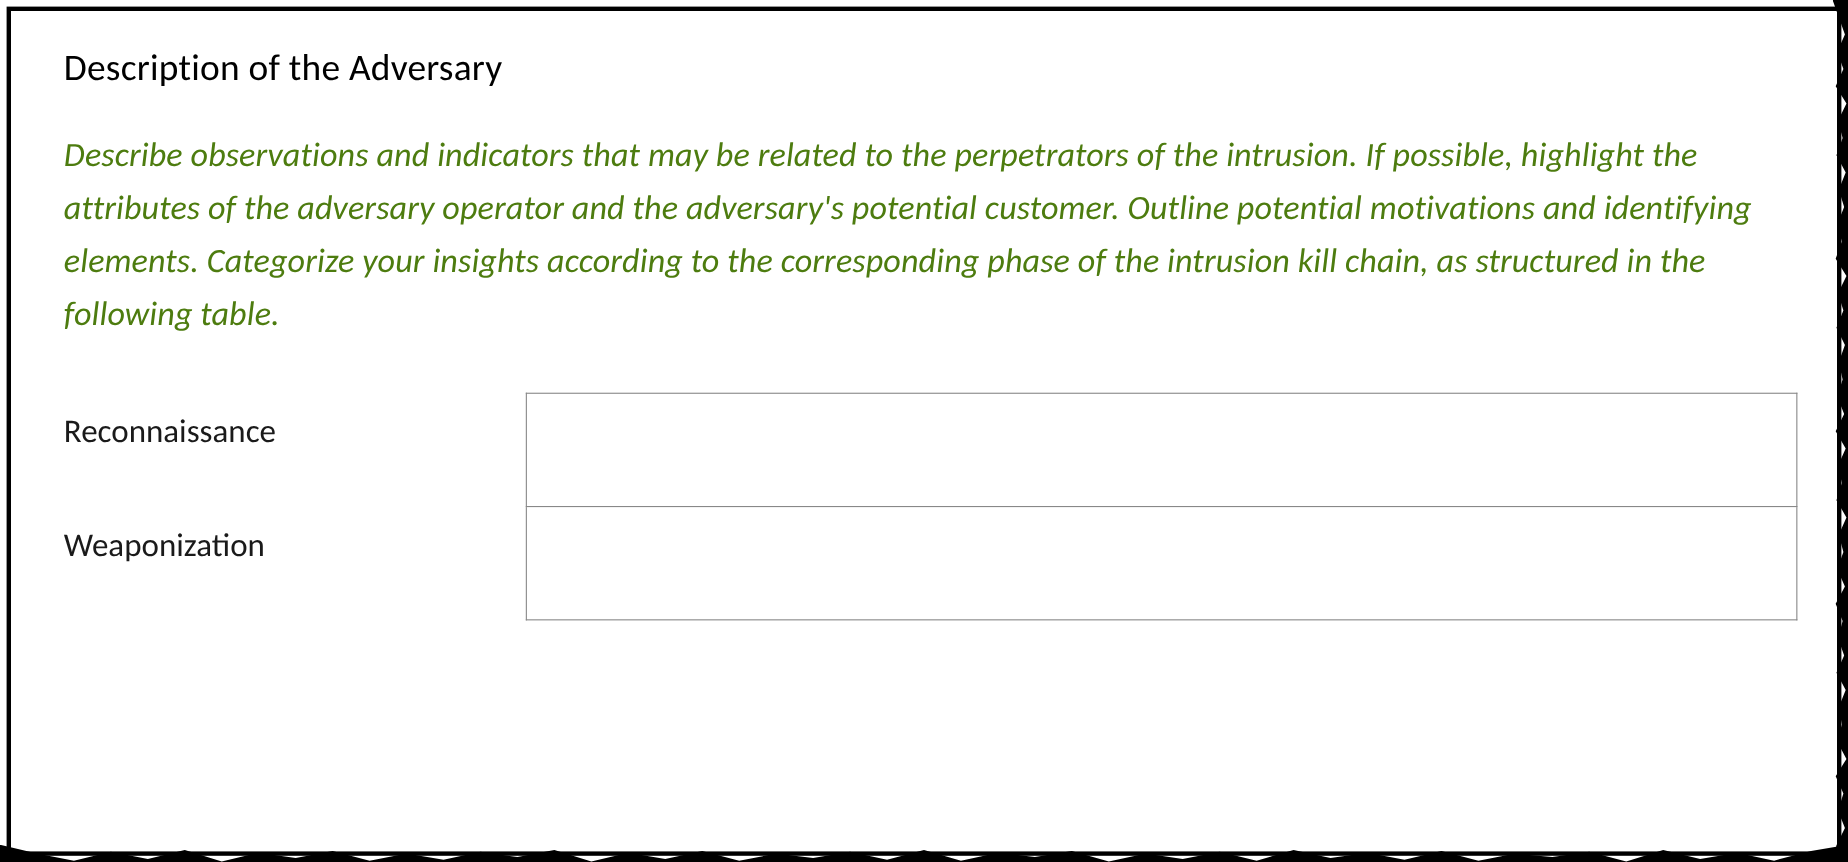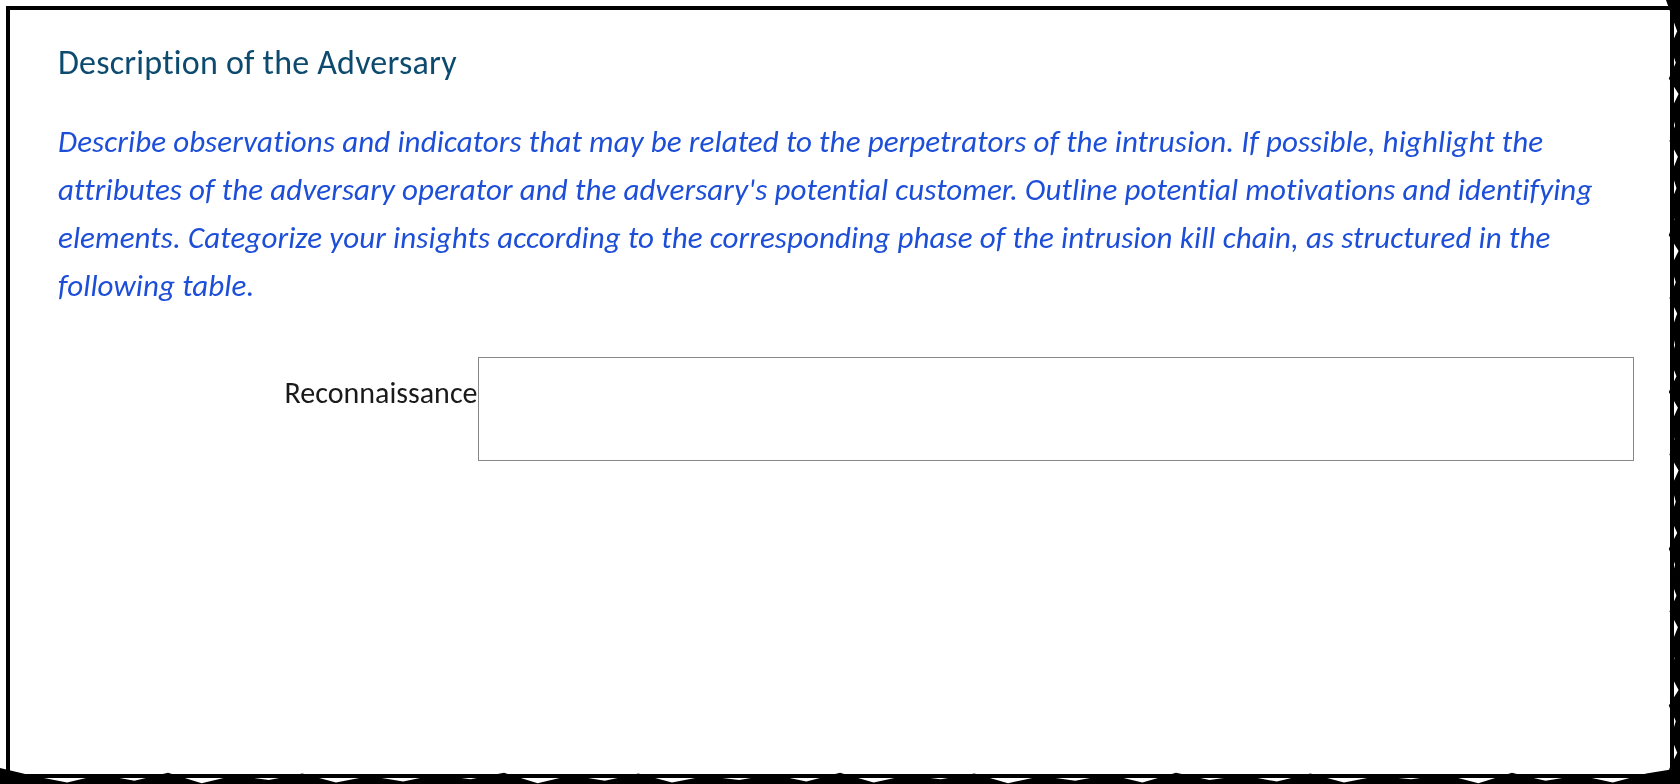--- a/index.html
+++ b/index.html
@@ -21,47 +21,46 @@
       left: 6px;
       right: 6px;
       bottom: 6px;
       border: 4px solid #000;
       background: #fff;
       padding: 32px 36px 0 48px;
     }
     .section-title {
       font-size: 34px;
       font-weight: 400;
-      color: #0c4a6e;
+      color: #000000;
       margin-bottom: 34px;
       letter-spacing: 0.2px;
     }
     .section-description {
       font-size: 31px;
       font-style: italic;
-      color: #1d4ed8;
+      color: #4d7c0f;
       line-height: 1.55;
       margin-bottom: 48px;
       letter-spacing: 0.1px;
     }
     .kill-chain-table {
       width: 100%;
       border-collapse: collapse;
     }
     .kill-chain-table td {
       vertical-align: top;
       padding: 0;
     }
     .kill-chain-table .label-cell {
       width: 420px;
       font-size: 30px;
       color: #1a1a1a;
       padding: 16px 0 50px 0;
       border: none;
-      text-align: right;
     }
     .kill-chain-table .input-cell {
       border: 1px solid #888;
       height: 92px;
     }
     
     .torn-right, .torn-bottom {
       position: absolute;
       background: #000;
       pointer-events: none;
@@ -105,19 +104,23 @@
   <h2 class="section-title">Description of the Adversary</h2>
 
   <p class="section-description">Describe observations and indicators that may be related to the perpetrators of the intrusion. If possible, highlight the attributes of the adversary operator and the adversary's potential customer. Outline potential motivations and identifying elements. Categorize your insights according to the corresponding phase of the intrusion kill chain, as structured in the following table.</p>
 
   <table class="kill-chain-table">
     <tbody>
         <tr>
       <td class="label-cell">Reconnaissance</td>
       <td class="input-cell"></td>
     </tr>
+    <tr>
+      <td class="label-cell">Weaponization</td>
+      <td class="input-cell"></td>
+    </tr>
   </tbody>
     </table>
 
 </div>
 
 <div class="torn-right"></div>
 <div class="torn-bottom"></div>
 
 </body></html>

